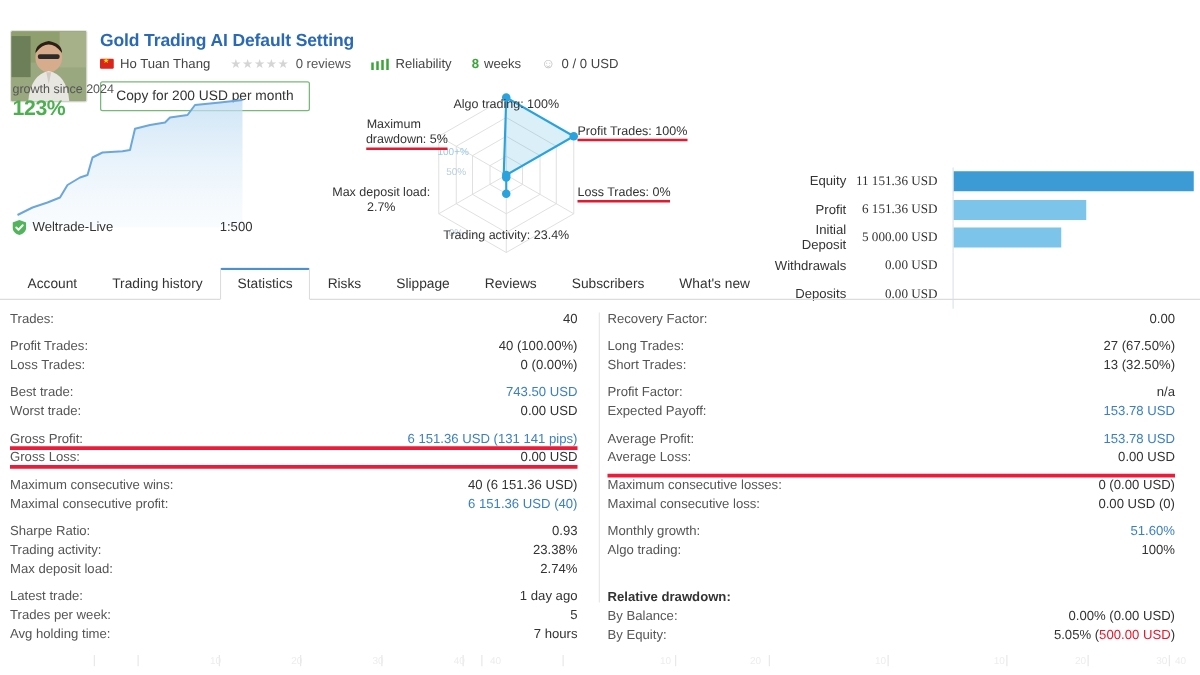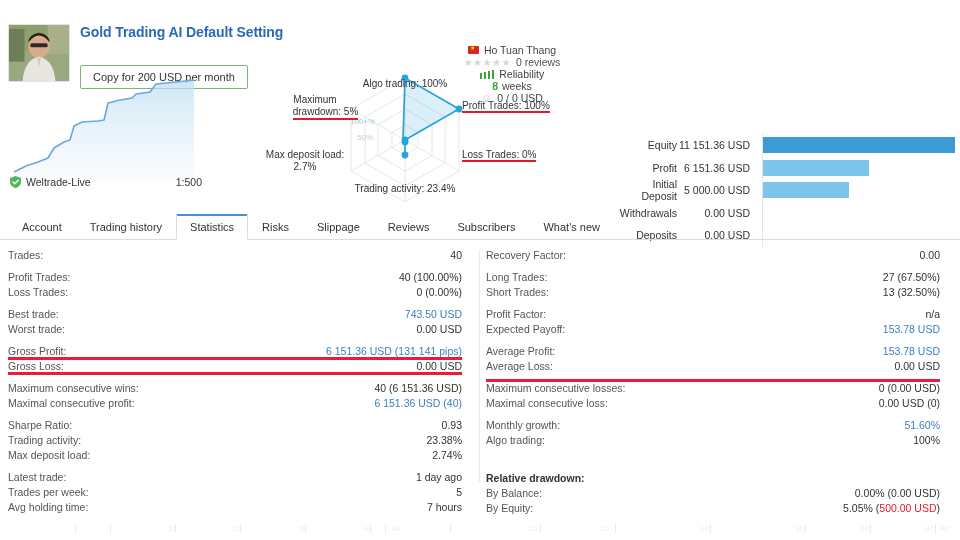--- a/index.html
+++ b/index.html
@@ -19,21 +19,21 @@
     width:62px; height:58px; flex:0 0 62px;
     border:1px solid #e3e3e3; border-radius:2px; overflow:hidden;
     position:relative; background:#8ea06d;
   }
   .avatar svg { display:block; width:100%; height:100%; }
   .hdr-main { padding-left:10px; flex:1; }
   .title {
     font-size:14px; font-weight:bold; color:#2a69b5;
     letter-spacing:-0.1px; line-height:16px; margin-bottom:4px;
   }
-  .meta-row { display:flex; align-items:center; gap:0; height:14px; font-size:10.5px; color:#444;flex-direction:column; }
+  .meta-row { display:flex; align-items:center; gap:0; height:14px; font-size:10.5px; color:#444; }
   .meta-item { display:flex; align-items:center; margin-right:16px; white-space:nowrap; }
   .flag {
     width:11px; height:8px; background:#da251d; margin-right:5px;
     position:relative; border-radius:1px; flex:0 0 11px;
   }
   .flag::after {
     content:"★"; position:absolute; color:#ffdd00; font-size:6px;
     left:2.2px; top:-2.6px; line-height:11px;
   }
   .author { color:#444; }
@@ -70,21 +70,21 @@
   
   .radar { position:absolute; left:250px; top:0; width:350px; height:140px; }
   .radar svg { position:absolute; left:0; top:0; }
   .rlabel { position:absolute; font-size:10px; color:#333; line-height:12px; text-align:center; }
   .underline-red { border-bottom:2.5px solid #e8172c; }
 
   
   .barblock { position:absolute; left:615px; top:70px; width:340px; }
   .barrow { display:flex; align-items:center; height:22.5px; }
   .barlabel { width:62px; text-align:right; font-size:10.5px; color:#333; }
-  .barvalue { width:85px; text-align:right; padding-right:12px; font-size:10.5px; color:#333; }
+  .barvalue { width:85px; text-align:right; padding-right:12px; font-size:10.5px; color:#333;font-family:Liberation Serif, serif; }
   .bartrack { flex:1; height:22.5px; position:relative; border-left:1px solid #dfe6ea; }
   .barfill { position:absolute; left:0; top:3px; height:16px; }
 
   
   .tabs {
     position:absolute; left:0; top:212px; width:960px; height:28px;
     border-bottom:1px solid #dcdcdc; display:flex; align-items:flex-end;
     padding-left:8px;
   }
   .tab {
@@ -172,20 +172,24 @@
           <span class="subs-icon">☺</span>
           <span>0 / 0 USD</span>
         </span>
       </div>
       <div class="copy-btn">Copy for 200 USD per month</div>
     </div>
   </div>
 
   <div class="overview">
 
+    <div class="growth">
+      <div class="growth-label">growth since 2024</div>
+      <div class="growth-val">123%</div>
+    </div>
     <div class="growth-chart">
       <svg viewBox="0 0 192 110" preserveAspectRatio="none" width="192" height="110">
         <defs>
           <linearGradient id="gfill" x1="0" y1="0" x2="0" y2="1">
             <stop offset="0%" stop-color="#bedcf3" stop-opacity="0.75"></stop>
             <stop offset="100%" stop-color="#e9f3fb" stop-opacity="0.25"></stop>
           </linearGradient>
         </defs>
         <path d="M6,100 L18,94 L30,90 L40,86 L46,76 L56,70 L62,68 L66,54 L74,50 L90,49 L96,48 L100,31 L112,28 L124,26 L128,22 L142,20 L148,12 L168,10 L186,8 L186,110 L6,110 Z" fill="url(#gfill)"></path>
         <path d="M6,100 L18,94 L30,90 L40,86 L46,76 L56,70 L62,68 L66,54 L74,50 L90,49 L96,48 L100,31 L112,28 L124,26 L128,22 L142,20 L148,12 L168,10 L186,8" fill="none" stroke="#6ba7dd" stroke-width="1.6" stroke-linejoin="round"></path>

